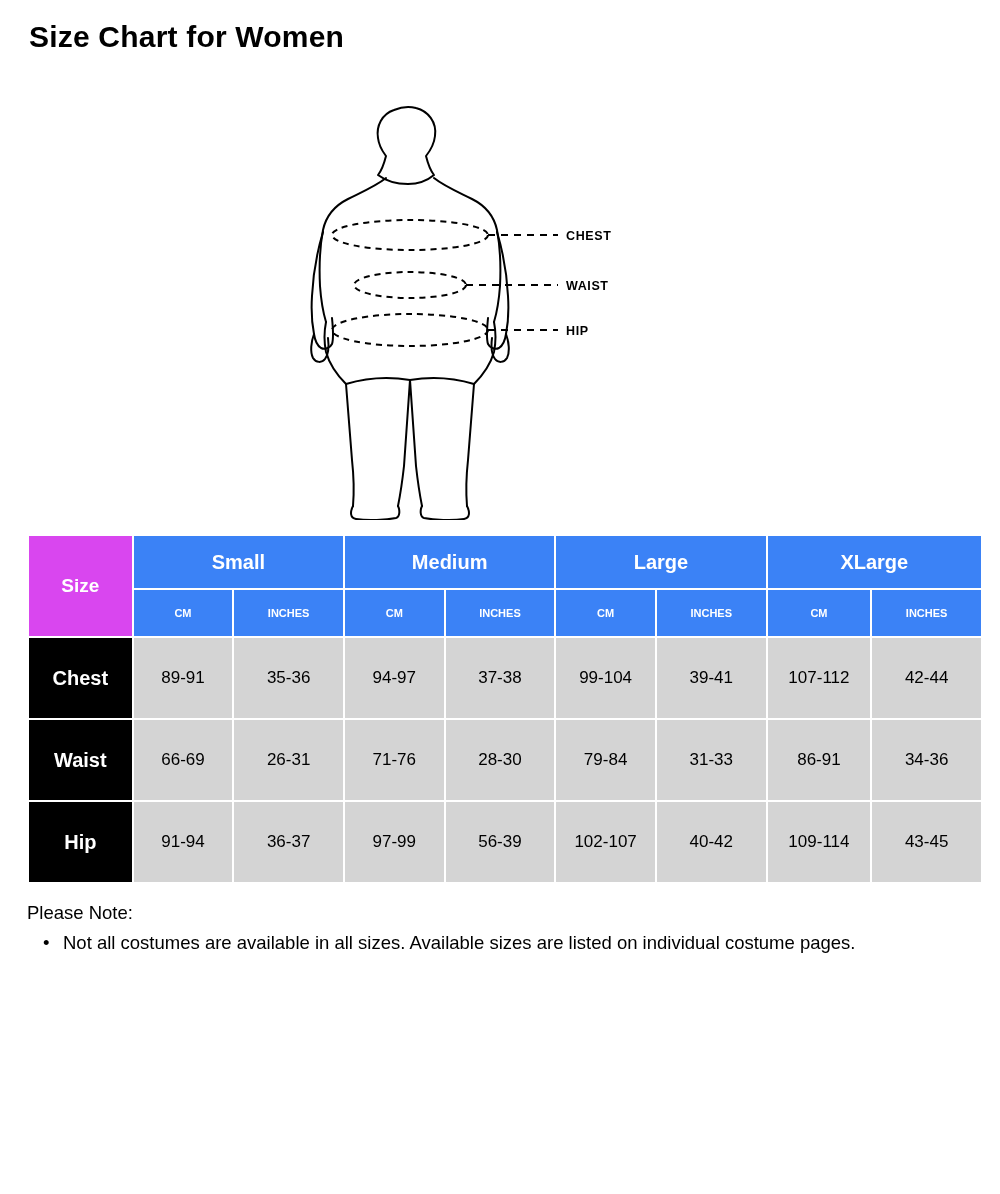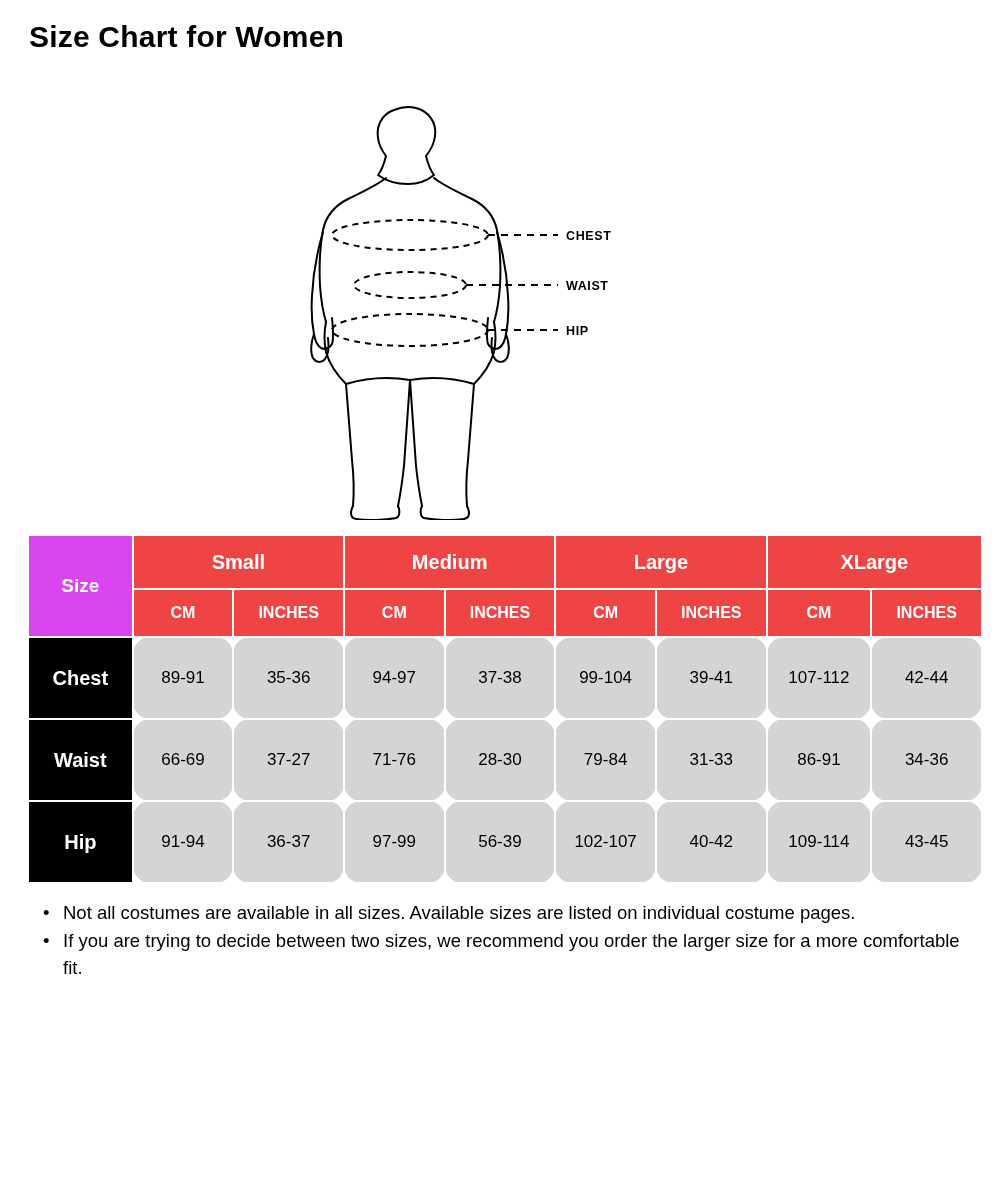--- a/index.html
+++ b/index.html
@@ -52,53 +52,52 @@
     margin: 8px 0 0 0;
     table-layout: fixed;
   }
   table.size-table td, table.size-table th {
     border: 2px solid #ffffff;
     text-align: center;
     vertical-align: middle;
     padding: 0;
   }
   .hdr-dark {
-    background: #ef4444;
+    background: #3b82f6;
     color: #ffffff;
     font-weight: bold;
   }
   .size-corner {
     background: #d946ef;
     color: #ffffff;
     font-weight: bold;
     font-size: 19px;
   }
   .grp-name {
     font-size: 20px;
     font-weight: bold;
     height: 52px;
   }
   .unit-cell {
-    font-size: 16px;
+    font-size: 11px;
     font-weight: bold;
     height: 46px;
   }
   .row-label {
     background: #000000;
     color: #ffffff;
     font-weight: bold;
     font-size: 20px;
     height: 80px;
   }
   .data-cell {
     background: #d4d4d4;
     color: #000000;
     font-size: 17px;
     height: 80px;
-    border-radius: 17px;
   }
 
   
   .notes {
     margin-top: 16px;
     font-size: 18.5px;
     line-height: 1.42;
   }
   .notes-heading {
     margin: 0 0 4px 0;
@@ -216,21 +215,21 @@
         <td class="data-cell">94-97</td>
         <td class="data-cell">37-38</td>
         <td class="data-cell">99-104</td>
         <td class="data-cell">39-41</td>
         <td class="data-cell">107-112</td>
         <td class="data-cell">42-44</td>
       </tr>
       <tr>
         <td class="row-label">Waist</td>
         <td class="data-cell">66-69</td>
-        <td class="data-cell">37-27</td>
+        <td class="data-cell">26-31</td>
         <td class="data-cell">71-76</td>
         <td class="data-cell">28-30</td>
         <td class="data-cell">79-84</td>
         <td class="data-cell">31-33</td>
         <td class="data-cell">86-91</td>
         <td class="data-cell">34-36</td>
       </tr>
       <tr>
         <td class="row-label">Hip</td>
         <td class="data-cell">91-94</td>
@@ -239,19 +238,19 @@
         <td class="data-cell">56-39</td>
         <td class="data-cell">102-107</td>
         <td class="data-cell">40-42</td>
         <td class="data-cell">109-114</td>
         <td class="data-cell">43-45</td>
       </tr>
     </tbody>
   </table>
 
   <div class="notes">
+    <div class="notes-heading">Please Note:</div>
     <ul class="note-list">
       <li>Not all costumes are available in all sizes. Available sizes are listed on individual costume pages.</li>
-      <li>If you are trying to decide between two sizes, we recommend you order the larger size for a more comfortable fit.</li>
     </ul>
   </div>
 
 </div>
 
 </body></html>

